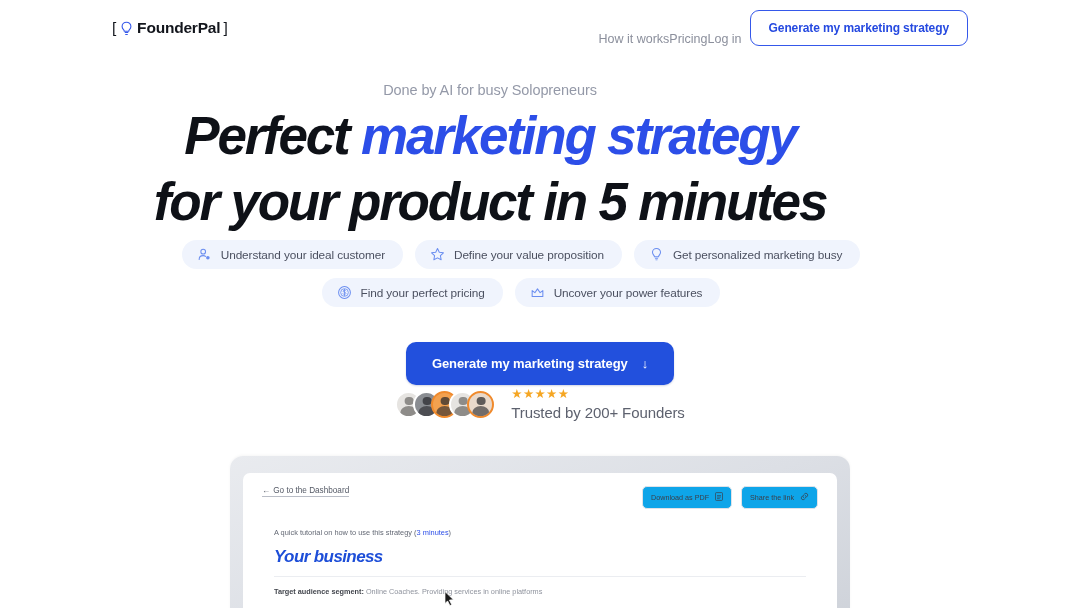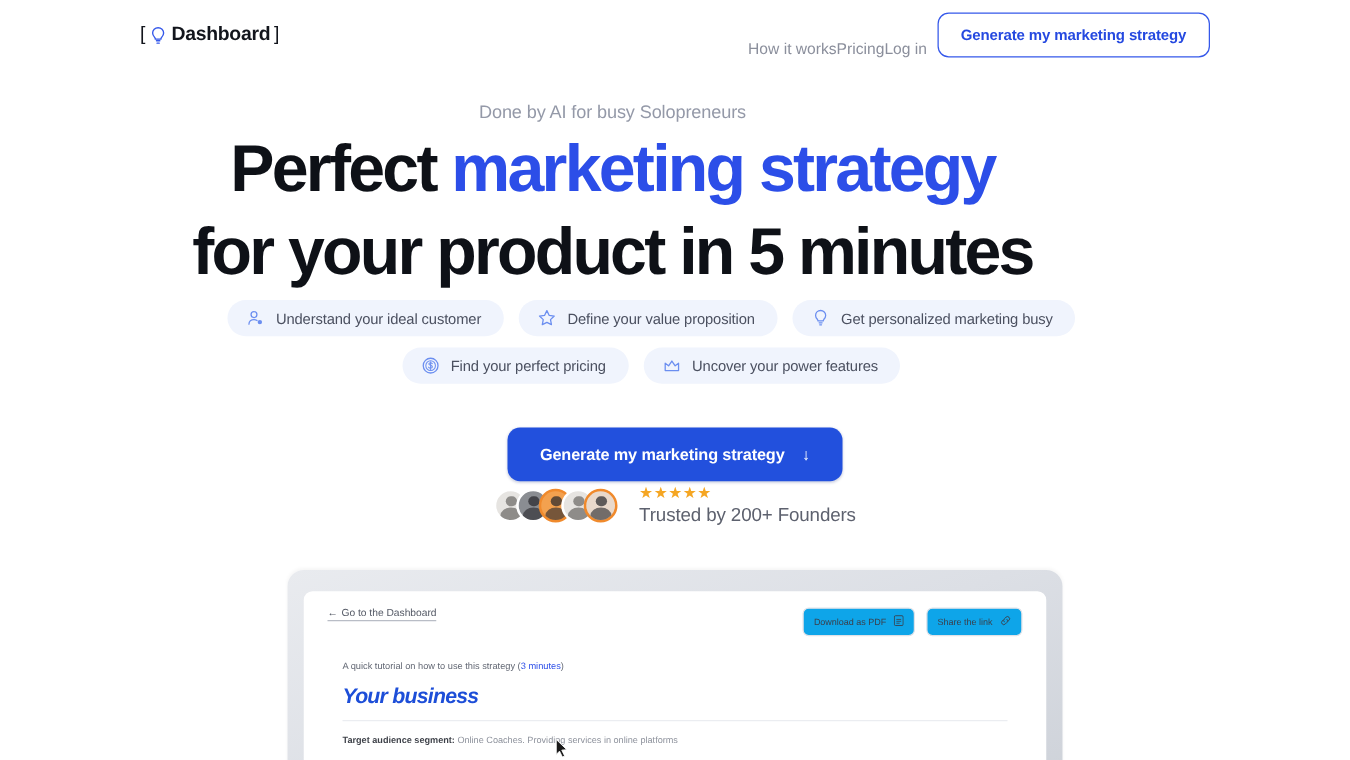--- a/index.html
+++ b/index.html
@@ -94,20 +94,21 @@
     margin-bottom: 12px;
   }
 
   .headline {
     font-size: 53px;
     line-height: 0.97;
     font-weight: 800;
     color: #0e1117;
     letter-spacing: -2.2px;
     font-family: "Liberation Sans", sans-serif;
+    font-style: italic;
   }
   .headline .accent { color: #2c4ee8; }
   .headline .l2 { display: block; margin-top: 15px; }
 
   
   .pills {
     position: absolute;
     top: 240px; left: 0;
     width: 1042px;
   }
@@ -322,21 +323,21 @@
 
     <div class="logo">
       <span class="bracket">[</span>
       <span class="bulb">
         <svg width="13" height="15" viewBox="0 0 13 15">
           <path d="M6.5 1.2c-2.5 0-4.4 1.9-4.4 4.2 0 1.5.8 2.6 1.6 3.5.4.5.6.9.6 1.4h4.4c0-.5.2-.9.6-1.4.8-.9 1.6-2 1.6-3.5 0-2.3-1.9-4.2-4.4-4.2z" fill="none" stroke="#3558ea" stroke-width="1.1"></path>
           <rect x="4.6" y="11" width="3.8" height="1.1" rx="0.5" fill="#3558ea"></rect>
           <rect x="5.1" y="12.9" width="2.8" height="1.1" rx="0.5" fill="#3558ea"></rect>
         </svg>
       </span>
-      <span>Dashboard</span>
+      <span>FounderPal</span>
       <span class="bracket">]</span>
     </div>
 
     <div class="nav">
       <a class="nav-link">How it works</a>
       <a class="nav-link">Pricing</a>
       <a class="nav-link">Log in</a>
       <button class="nav-cta">Generate my marketing strategy</button>
     </div>
   </div>

